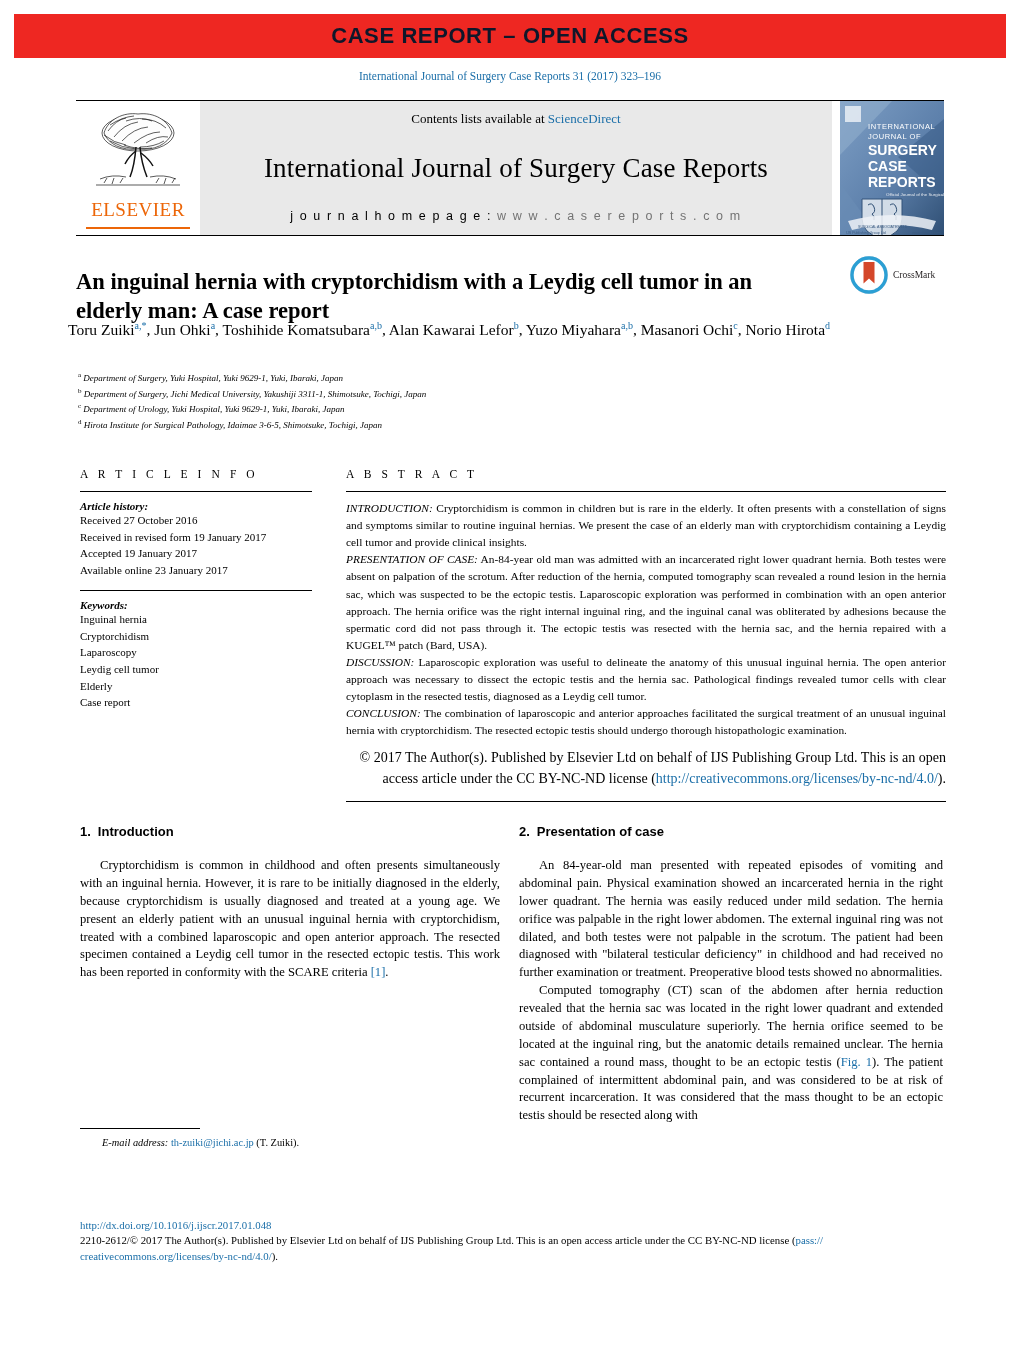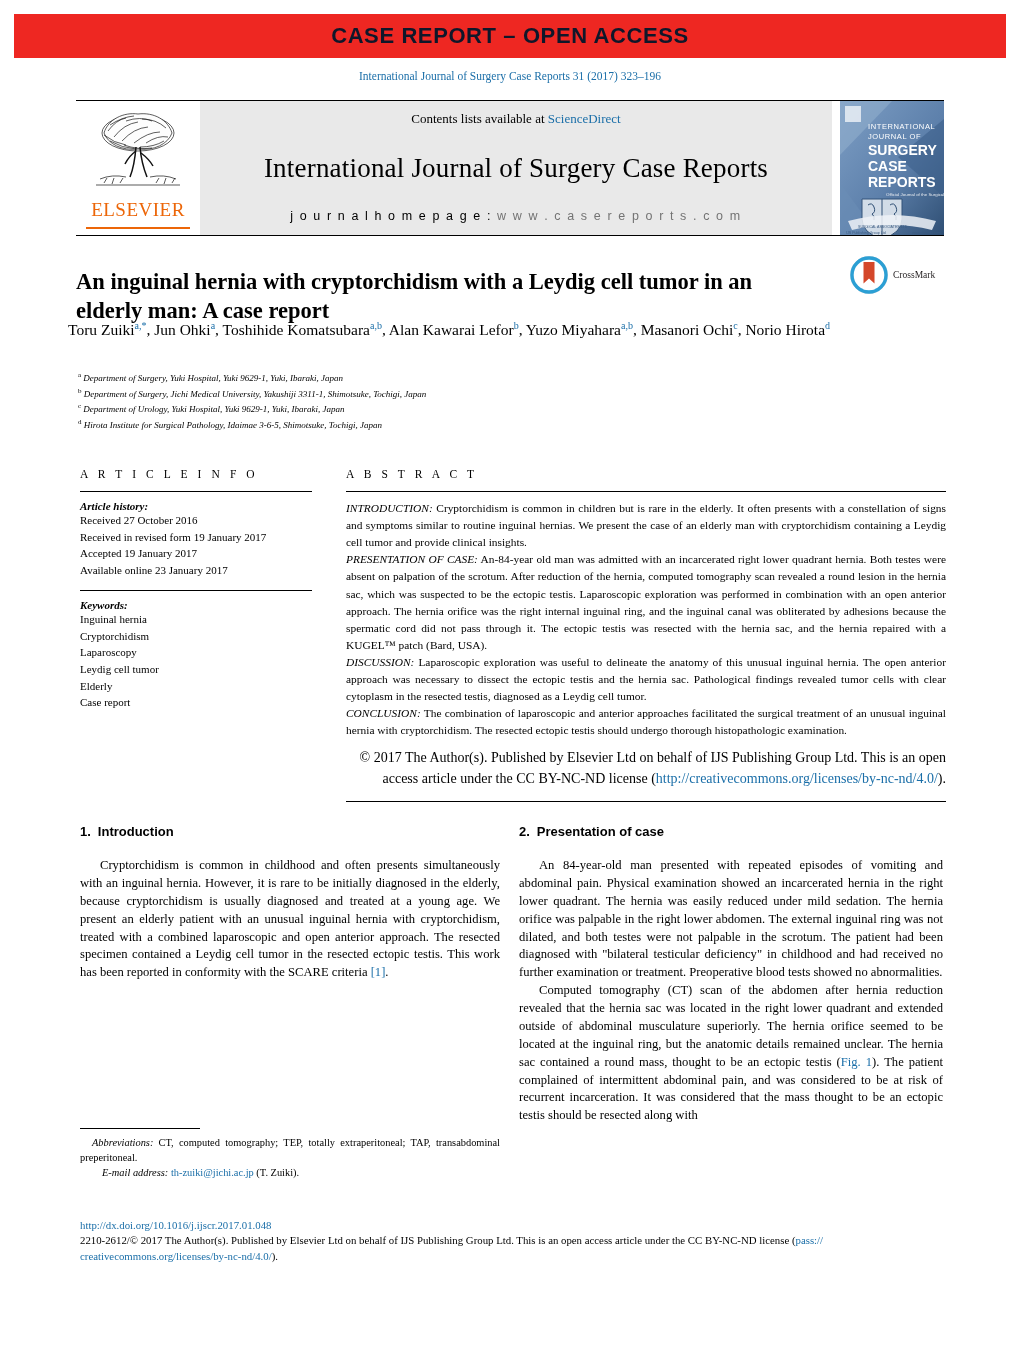--- a/index.html
+++ b/index.html
@@ -442,23 +442,20 @@
     <span class="num">2.</span><span>Presentation of case</span>
   </h2>
   <p class="body-p">An 84-year-old man presented with repeated episodes of vomiting and abdominal pain. Physical examination showed an incarcerated hernia in the right lower quadrant. The hernia was easily reduced under mild sedation. The hernia orifice was palpable in the right lower abdomen. The external inguinal ring was not dilated, and both testes were not palpable in the scrotum. The patient had been diagnosed with "bilateral testicular deficiency" in childhood and had received no further examination or treatment. Preoperative blood tests showed no abnormalities.</p>
   <p class="body-p">
     <span>Computed tomography (CT) scan of the abdomen after hernia reduction revealed that the hernia sac was located in the right lower quadrant and extended outside of abdominal musculature superiorly. The hernia orifice seemed to be located at the inguinal ring, but the anatomic details remained unclear. The hernia sac contained a round mass, thought to be an ectopic testis (</span><span class="link">Fig. 1</span><span>). The patient complained of intermittent abdominal pain, and was considered to be at risk of recurrent incarceration. It was considered that the mass thought to be an ectopic testis should be resected along with</span>
   </p>
 </div>
 
 <div class="footnotes">
   <div class="fn-rule"></div>
-  <div class="fn-text fn-ind">
-    <span class="ital">Abbreviations:</span><span>  CT, computed tomography; TEP, totally extraperitoneal; TAP, transabdominal preperitoneal.</span>
-  </div>
   <div class="fn-text" style="padding-left:22px;">
     <span class="ital">E-mail address:</span> <span class="link">th-zuiki@jichi.ac.jp</span><span> (T. Zuiki).</span>
   </div>
 </div>
 
 <div class="bottomblock">
   <div class="link">http://dx.doi.org/10.1016/j.ijscr.2017.01.048</div>
   <div>
     <span>2210-2612/© 2017 The Author(s). Published by Elsevier Ltd on behalf of IJS Publishing Group Ltd. This is an open access article under the CC BY-NC-ND license (</span><span class="link">pass://</span><br><span class="link">creativecommons.org/licenses/by-nc-nd/4.0/</span><span>).</span>
   </div>

